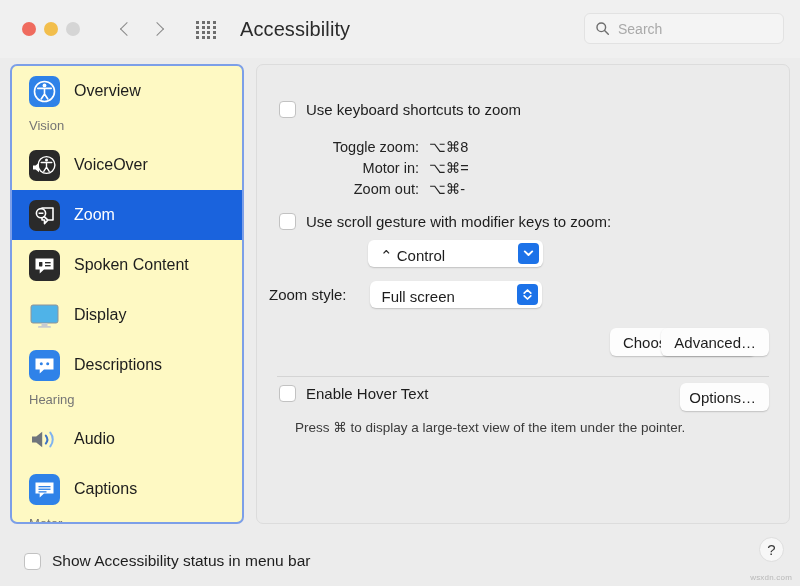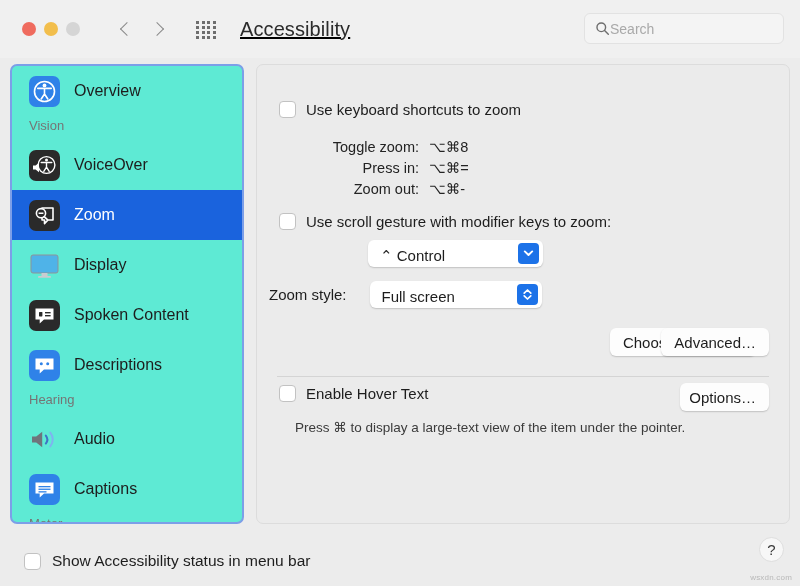--- a/index.html
+++ b/index.html
@@ -7,21 +7,20 @@
     width: 800px; height: 586px;
     font-family: "Liberation Sans", sans-serif;
     background: #ececec;
     overflow: hidden;
     -webkit-font-smoothing: antialiased;
   }
   .window {
     position: relative;
     width: 800px; height: 586px;
     background: #ececec;
-    text-decoration: underline;
   }
 
   
   .titlebar {
     position: relative;
     height: 58px;
     background: #f0f0f0;
     display: flex;
     align-items: center;
     padding: 0 16px;
@@ -70,20 +69,21 @@
   .search-box {
     position: absolute;
     right: 16px; top: 13px;
     width: 200px; height: 31px;
     background: #f4f4f4;
     border: 1px solid #e2e2e2;
     border-radius: 6px;
     display: flex;
     align-items: center;
     padding: 0 10px;
+    gap: 8px;
   }
   .search-box svg { flex: 0 0 auto; }
   .search-input {
     border: 0; outline: 0; background: transparent;
     font-family: "Liberation Sans", sans-serif;
     font-size: 14px; color: #4a4a4a;
     width: 100%;
   }
   .search-input::placeholder { color: #a9a9a9; }
 
@@ -92,21 +92,21 @@
     position: relative;
     height: 528px;
     padding: 10px 14px 0 14px;
   }
 
   
   .sidebar {
     position: absolute;
     left: 10px; top: 6px;
     width: 234px; height: 460px;
-    background: #5eead4;
+    background: #fef9c3;
     border: 2px solid #7c9fe8;
     border-radius: 7px;
     overflow: hidden;
   }
   .side-row {
     display: flex;
     align-items: center;
     height: 50px;
     padding-left: 17px;
     gap: 14px;
@@ -320,40 +320,40 @@
             <line x1="9.6" y1="13.2" x2="14.4" y2="13.2" stroke="#fff" stroke-width="1.4"></line>
             <line x1="15.2" y1="16.6" x2="18.4" y2="19.6" stroke="#fff" stroke-width="1.8" stroke-linecap="round"></line>
           </svg>
         </span>
         <span class="label">Zoom</span>
       </div>
 
       <div class="side-row">
         <span class="ico">
           <svg viewBox="0 0 31 31">
-            <rect x="2" y="5" width="27" height="18" rx="2" fill="#4fb3e8"></rect>
-            <rect x="2" y="5" width="27" height="18" rx="2" fill="none" stroke="#8f9398" stroke-width="1"></rect>
-            <rect x="12.5" y="23" width="6" height="3.4" fill="#c9ccd0"></rect>
-            <rect x="9" y="26" width="13" height="1.8" rx="0.9" fill="#c9ccd0"></rect>
-          </svg>
-        </span>
-        <span class="label">Display</span>
-      </div>
-
-      <div class="side-row">
-        <span class="ico">
-          <svg viewBox="0 0 31 31">
             <rect x="0" y="0" width="31" height="31" rx="7" fill="#2a2a2a"></rect>
             <path d="M6.5 8.5h18v11h-9.5l-4.3 4v-4H6.5z" fill="#fff"></path>
             <rect x="10" y="12" width="3.4" height="4.4" rx="0.6" fill="#2a2a2a"></rect>
             <rect x="16" y="12" width="5.6" height="1.4" fill="#2a2a2a"></rect>
             <rect x="16" y="15" width="5.6" height="1.4" fill="#2a2a2a"></rect>
           </svg>
         </span>
         <span class="label">Spoken Content</span>
+      </div>
+
+      <div class="side-row">
+        <span class="ico">
+          <svg viewBox="0 0 31 31">
+            <rect x="2" y="5" width="27" height="18" rx="2" fill="#4fb3e8"></rect>
+            <rect x="2" y="5" width="27" height="18" rx="2" fill="none" stroke="#8f9398" stroke-width="1"></rect>
+            <rect x="12.5" y="23" width="6" height="3.4" fill="#c9ccd0"></rect>
+            <rect x="9" y="26" width="13" height="1.8" rx="0.9" fill="#c9ccd0"></rect>
+          </svg>
+        </span>
+        <span class="label">Display</span>
       </div>
 
       <div class="side-row">
         <span class="ico">
           <svg viewBox="0 0 31 31">
             <rect x="0" y="0" width="31" height="31" rx="7" fill="#2f82e8"></rect>
             <path d="M6.5 8.5h18v11h-9.5l-4.3 4v-4H6.5z" fill="#fff"></path>
             <circle cx="12.3" cy="13.8" r="1.5" fill="#2f82e8"></circle>
             <circle cx="18.7" cy="13.8" r="1.5" fill="#2f82e8"></circle>
           </svg>
@@ -396,21 +396,21 @@
         <span class="cb"></span>
         <span class="lbl">Use keyboard shortcuts to zoom</span>
       </div>
 
       <div class="shortcuts" style="position:absolute; left:22px; top:62px; width:320px;">
         <div class="sc-line">
           <span class="sc-name">Toggle zoom:</span>
           <span class="sc-key">⌥⌘8</span>
         </div>
         <div class="sc-line">
-          <span class="sc-name">Press in:</span>
+          <span class="sc-name">Motor in:</span>
           <span class="sc-key">⌥⌘=</span>
         </div>
         <div class="sc-line">
           <span class="sc-name">Zoom out:</span>
           <span class="sc-key">⌥⌘-</span>
         </div>
       </div>
 
       <div class="row-check" style="position:absolute; left:22px; top:148px;">
         <span class="cb"></span>

